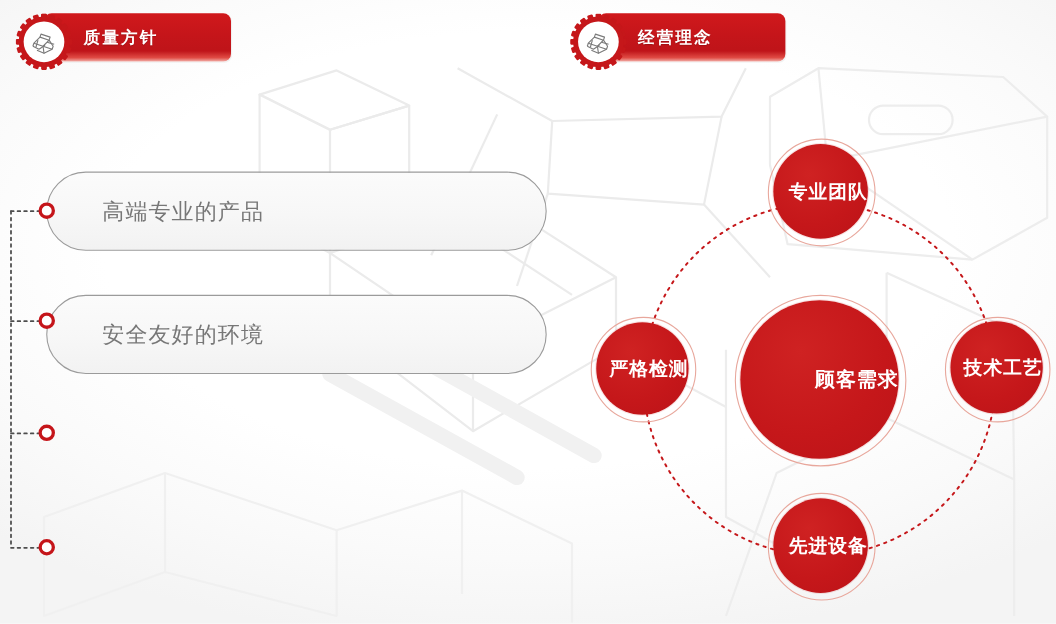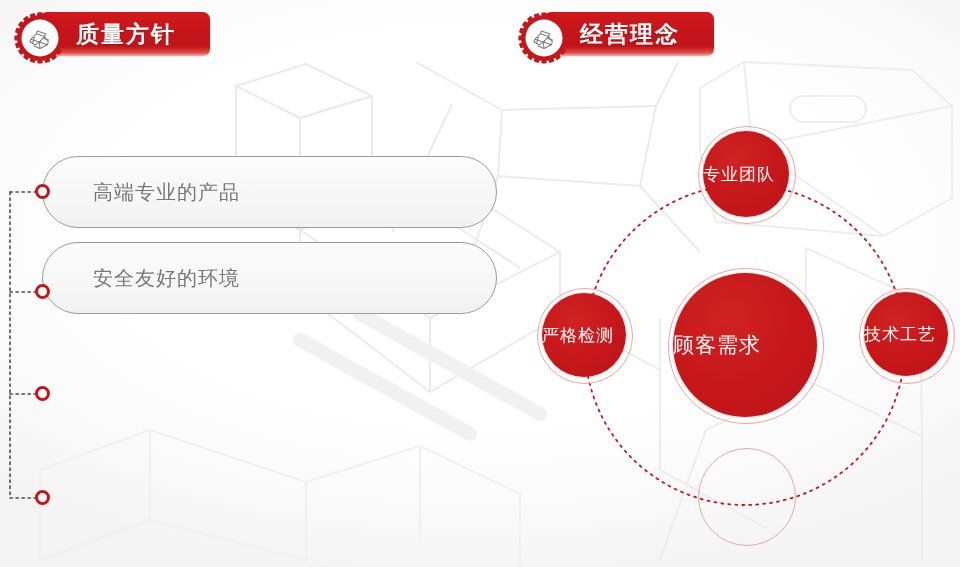--- a/index.html
+++ b/index.html
@@ -45,21 +45,21 @@
     top: 0;
     height: 44px;
     border-radius: 7px;
     background: linear-gradient(180deg, #d0191c 0%, #c5151a 45%, #bf1419 78%, #e04b44 92%, #f2b0aa 100%);
     box-shadow: 1px 1px 0 rgba(0,0,0,0.05);
   }
   .banner-title {
     position: relative;
     z-index: 3;
     color: #ffffff;
-    font-size: 23px;
+    font-size: 15px;
     font-weight: bold;
     letter-spacing: 2px;
     white-space: nowrap;
     text-shadow: 0 1px 1px rgba(0,0,0,0.18);
     font-family: Liberation Serif, serif;
   }
   .gear-badge {
     position: absolute;
     left: 0;
     top: 0;
@@ -128,33 +128,33 @@
     width: 460px; height: 487px;
     pointer-events: none;
   }
   .bubble {
     position: absolute;
     border-radius: 50%;
     background: radial-gradient(circle at 38% 32%, #cf2222 0%, #c5171a 58%, #bb1318 100%);
     color: #ffffff;
     display: flex;
     align-items: center;
-    justify-content: flex-start;
-    font-weight: normal;
+    justify-content: flex-end;
+    font-weight: bold;
     letter-spacing: 1px;
     text-align: center;
     box-shadow: 0 0 0 1px rgba(197,23,26,0.12);
   }
   .bubble-ring {
     position: absolute;
     border-radius: 50%;
     border: 1px solid #e8a79c;
     pointer-events: none;
   }
-  .bubble.center { font-size: 21px; }
+  .bubble.center { font-size: 18px; }
   .bubble.satellite { font-size: 17px; }
 </style>
 </head>
 <body>
 
 <div id="stage">
 
   <svg class="watermark" width="960" height="567" viewBox="0 0 960 567" aria-hidden="true">
     <g stroke="#ebebeb" stroke-width="2" fill="none" stroke-linejoin="round">
       <path d="M236 86 L236 196 L300 230 L300 118 Z"></path>
@@ -302,21 +302,21 @@
         <path d="M10 358 L35 358"></path>
       </g>
     </svg>
 
     <div class="node-dot" style="top:44px;"></div>
     <div class="policy-item" style="top:16px;">
       <span class="policy-text">高端专业的产品</span>
     </div>
 
     <div class="node-dot" style="top:144px;"></div>
-    <div class="policy-item" style="top:102px;align-items:center;">
+    <div class="policy-item" style="top:128px;align-items:center;">
       <span class="policy-text">安全友好的环境</span>
     </div>
 
     <div class="node-dot" style="top:246px;"></div>
 
     <div class="node-dot" style="top:350px;"></div>
   </div>
 
   <div class="concept-wrap">
 
@@ -338,15 +338,18 @@
     <div class="bubble satellite" style="left:42px; top:213px; width:84px; height:84px;">
       <span>严格检测</span>
     </div>
 
     <div class="bubble-ring" style="left:359px; top:208px; width:94px; height:94px;"></div>
     <div class="bubble satellite" style="left:364px; top:212px; width:84px; height:84px;">
       <span>技术工艺</span>
     </div>
 
     <div class="bubble-ring" style="left:198px; top:368px; width:96px; height:96px;"></div>
+    <div class="bubble satellite" style="left:203px; top:373px; width:86px; height:86px;">
+      <span>先进设备</span>
+    </div>
   </div>
 
 </div>
 
 </body></html>

